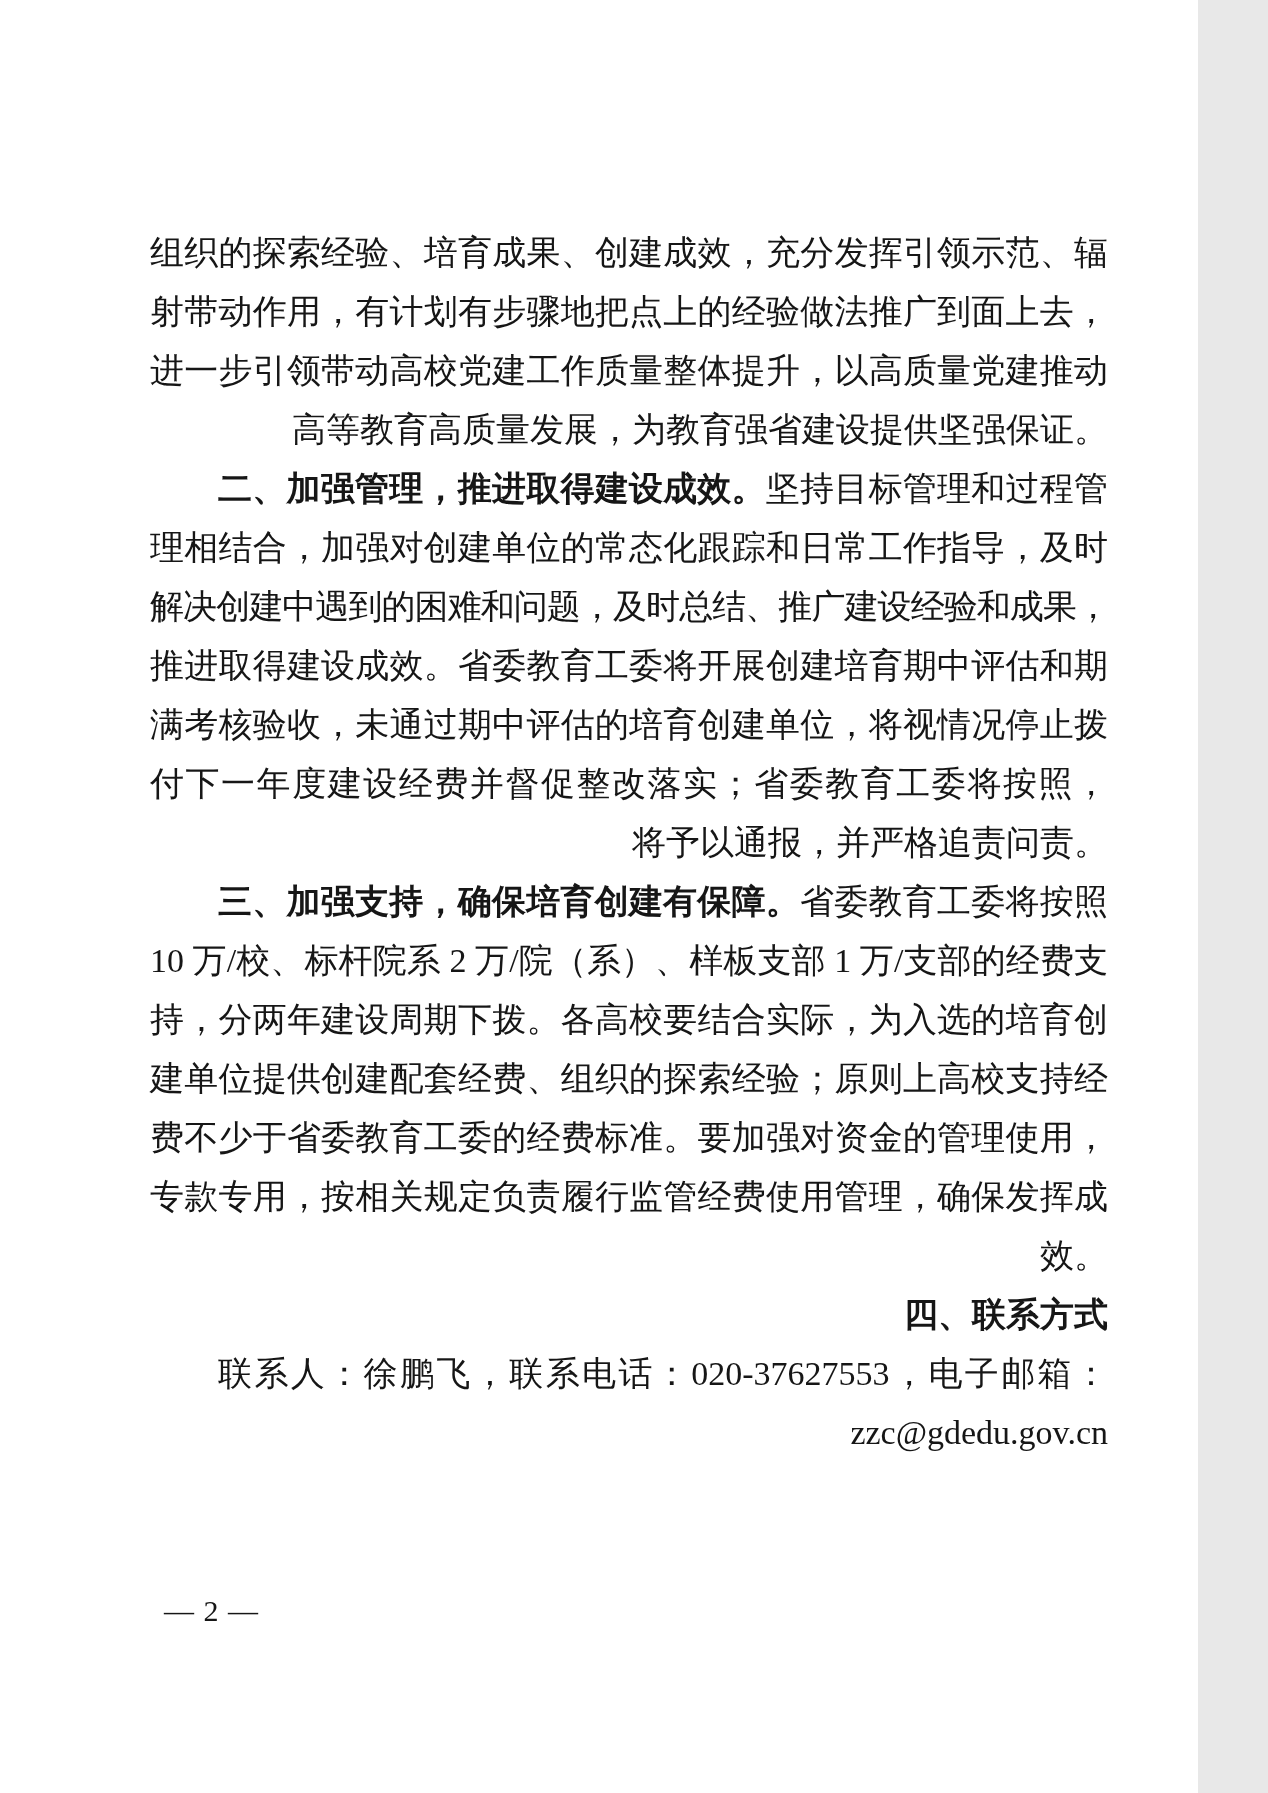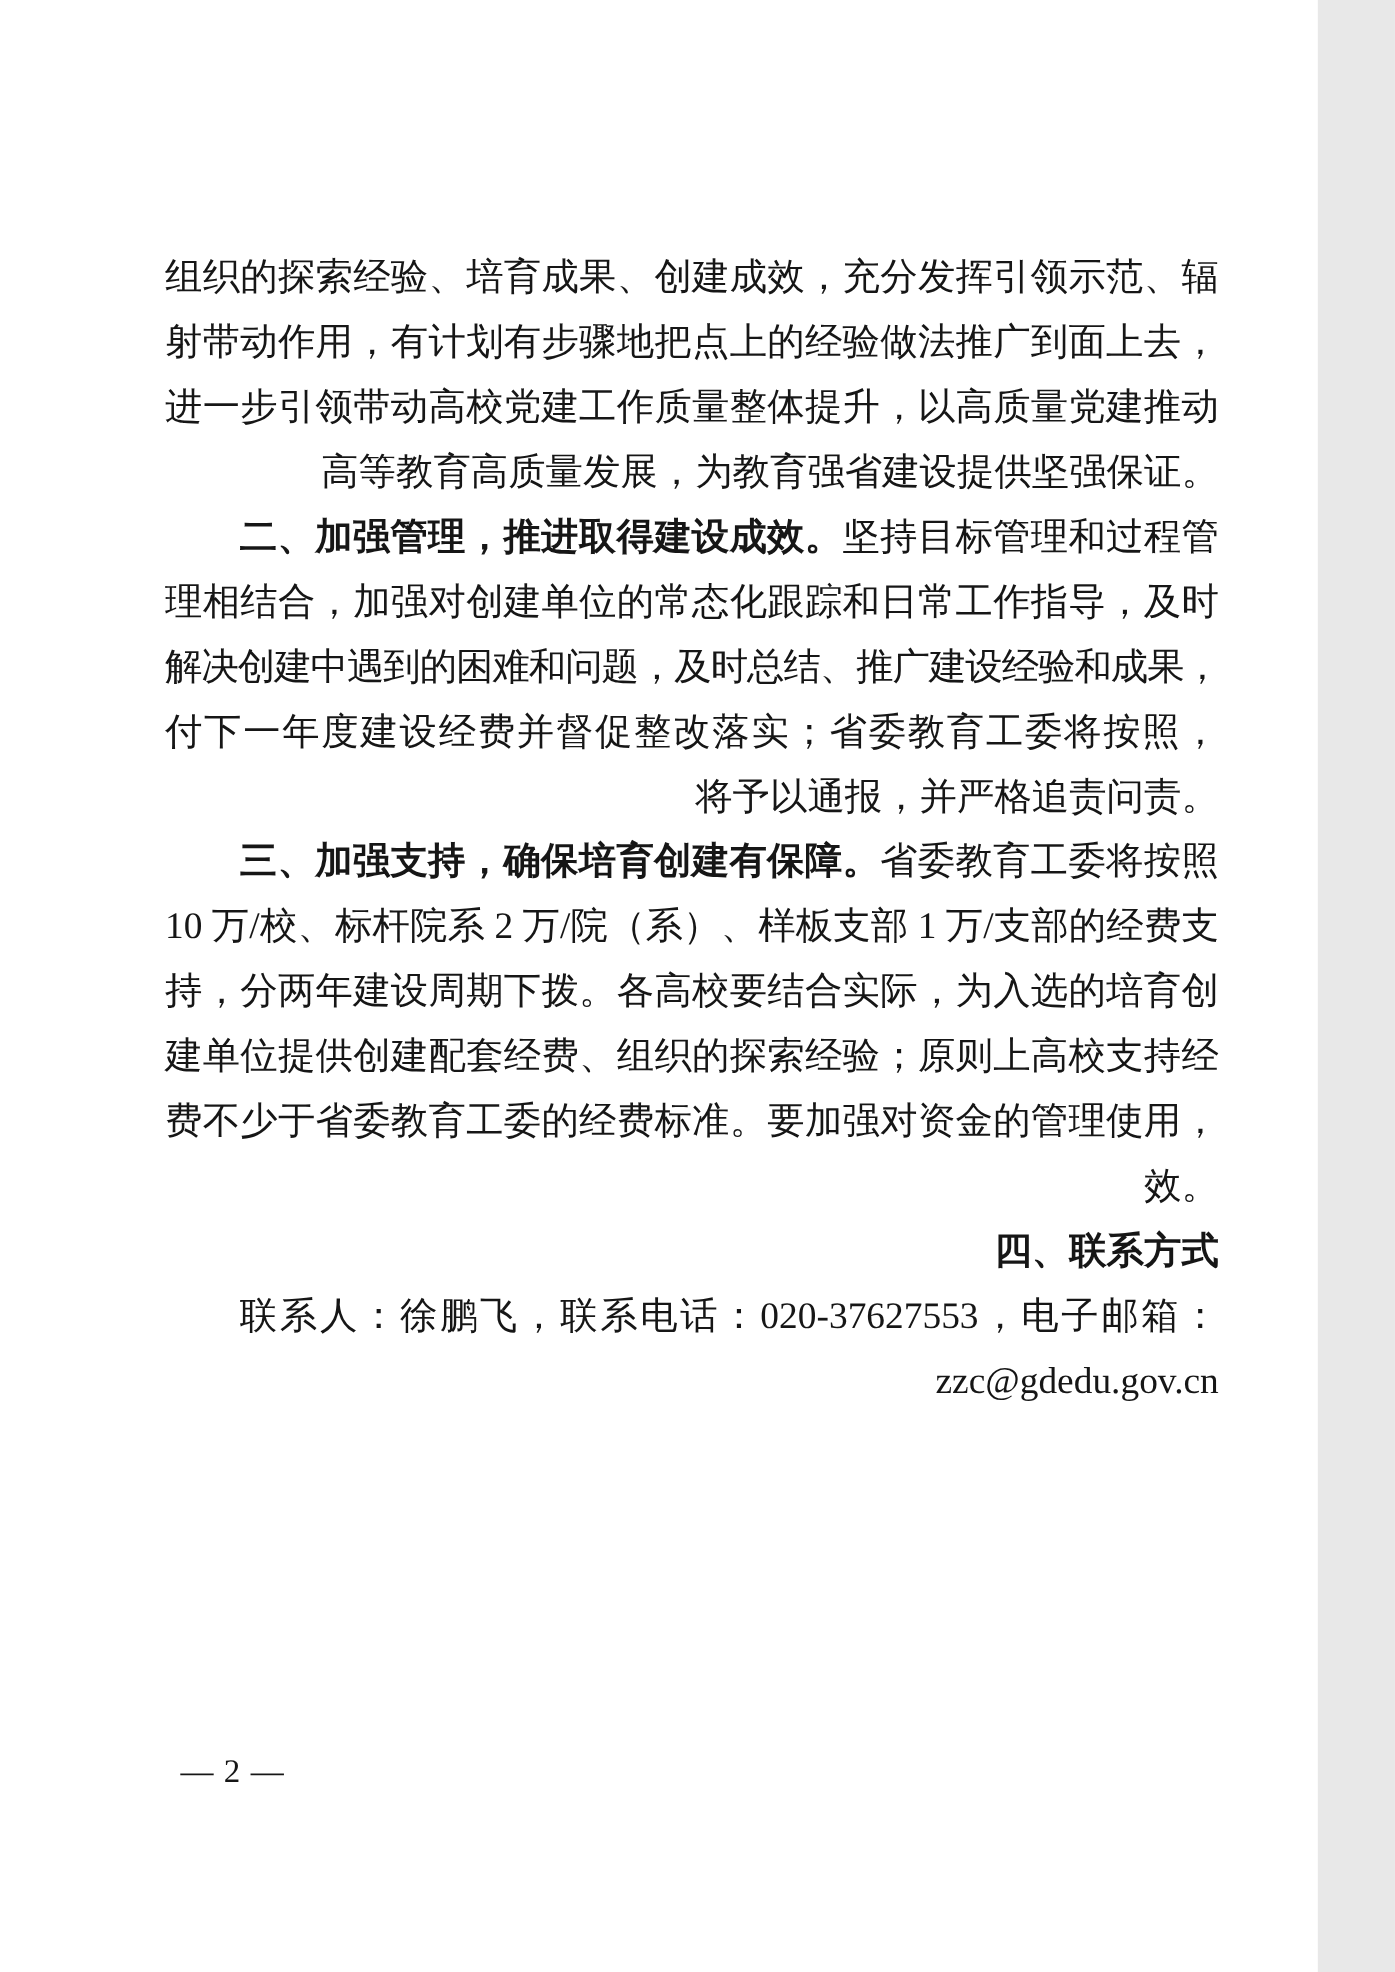--- a/index.html
+++ b/index.html
@@ -66,29 +66,32 @@
       <div class="para">
         <div class="line j-full"><span class="seg-regular">组织的探索经验、培育成果、创建成效，充分发挥引领示范、辐</span></div>
         <div class="line j-full"><span class="seg-regular">射带动作用，有计划有步骤地把点上的经验做法推广到面上去，</span></div>
         <div class="line j-full"><span class="seg-regular">进一步引领带动高校党建工作质量整体提升，以高质量党建推动</span></div>
         <div class="line j-left"><span class="seg-regular">高等教育高质量发展，为教育强省建设提供坚强保证。</span></div>
       </div>
       <div class="para">
         <div class="line j-full indent"><span class="seg-bold">二、加强管理，推进取得建设成效。</span><span class="seg-regular">坚持目标管理和过程管</span></div>
         <div class="line j-full"><span class="seg-regular">理相结合，加强对创建单位的常态化跟踪和日常工作指导，及时</span></div>
         <div class="line j-compress"><span class="seg-regular">解决创建中遇到的困难和问题，及时总结、推广建设经验和成果，</span></div>
+        <div class="line j-full"><span class="seg-regular">推进取得建设成效。省委教育工委将开展创建培育期中评估和期</span></div>
+        <div class="line j-full"><span class="seg-regular">满考核验收，未通过期中评估的培育创建单位，将视情况停止拨</span></div>
         <div class="line j-full"><span class="seg-regular">付下一年度建设经费并督促整改落实；省委教育工委将按照，</span></div>
         <div class="line j-left"><span class="seg-regular">将予以通报，并严格追责问责。</span></div>
       </div>
       <div class="para">
         <div class="line j-full indent"><span class="seg-bold">三、加强支持，确保培育创建有保障。</span><span class="seg-regular">省委教育工委将按照</span></div>
         <div class="line j-full"><span class="seg-regular">10 万/校、标杆院系 2 万/院（系）、样板支部 1 万/支部的经费支</span></div>
         <div class="line j-full"><span class="seg-regular">持，分两年建设周期下拨。各高校要结合实际，为入选的培育创</span></div>
         <div class="line j-full"><span class="seg-regular">建单位提供创建配套经费、组织的探索经验；原则上高校支持经</span></div>
         <div class="line j-full"><span class="seg-regular">费不少于省委教育工委的经费标准。要加强对资金的管理使用，</span></div>
+        <div class="line j-full"><span class="seg-regular">专款专用，按相关规定负责履行监管经费使用管理，确保发挥成</span></div>
         <div class="line j-left"><span class="seg-regular">效。</span></div>
       </div>
       <div class="para">
         <div class="line j-left indent"><span class="seg-bold">四、联系方式</span></div>
       </div>
       <div class="para">
         <div class="line j-full indent"><span class="seg-regular">联系人：徐鹏飞，联系电话：020-37627553，电子邮箱：</span></div>
         <div class="line j-left"><span class="seg-regular">zzc@gdedu.gov.cn</span></div>
       </div>
     </div>

